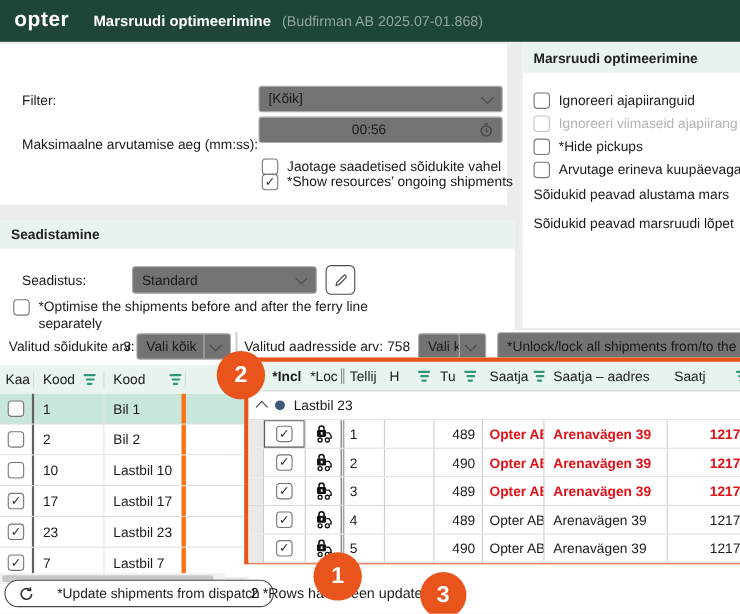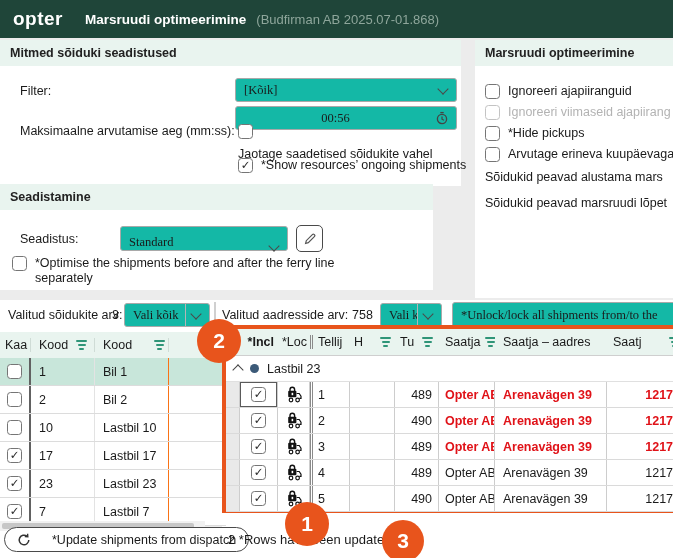--- a/index.html
+++ b/index.html
@@ -11,22 +11,22 @@
   .logo{font-size:19px;font-weight:800;color:#fff;margin-left:13px;letter-spacing:.5px;}
   .tb-title{font-size:13.5px;font-weight:bold;color:#fff;margin-left:22px;}
   .tb-version{font-size:13px;color:#8ea69b;margin-left:10px;}
   
   .panel{background:#fff;}
   .panel-hd{background:#e9f4ef;height:26px;display:flex;align-items:center;padding:0 10px;
             font-size:12.5px;font-weight:bold;color:#222;box-sizing:border-box;}
   .lbl{font-size:12.5px;color:#1a1a1a;white-space:nowrap;}
   .dim{color:#b3b3b3;}
   
-  .combo{border:1px solid #a9a9a9;border-radius:3px;background:#14b8a6;display:flex;align-items:center;
-         font-size:12.5px;box-sizing:border-box;height:24px;font-family:Liberation Serif, serif;}
+  .combo{border:1px solid #a9a9a9;border-radius:3px;background:#737373;display:flex;align-items:center;
+         font-size:12.5px;box-sizing:border-box;height:24px;}
   .combo .txt{padding:0 8px;flex:1;white-space:nowrap;overflow:hidden;}
   .combo .sep{width:1px;align-self:stretch;background:#b5b5b5;}
   .chev{width:7px;height:7px;border:solid #4a4a4a;border-width:0 1.7px 1.7px 0;
         transform:rotate(45deg);margin:-3px 9px 0 6px;flex:none;}
   .chev-up{transform:rotate(-135deg);margin:3px 0 0 0;}
   
   .cb{width:15px;height:15px;border:1.5px solid #757575;border-radius:3.5px;background:#fff;flex:none;
       display:flex;align-items:center;justify-content:center;font-size:11.5px;font-weight:bold;color:#2e2e2e;
       box-sizing:border-box;}
   .cb.on::after{content:"✓";margin-top:-1px;}
@@ -35,21 +35,21 @@
   
   .fun{display:inline-flex;flex-direction:column;gap:2px;align-items:center;flex:none;}
   .fun i{display:block;height:2px;background:#2f9578;border-radius:1px;}
   .fun i:nth-child(1){width:11px;}.fun i:nth-child(2){width:8px;}.fun i:nth-child(3){width:5px;}
   
   .vrow{display:flex;height:27px;border-bottom:1px solid #dcdcdc;background:#fff;align-items:stretch;font-size:12.5px;}
   .vrow.sel{background:#c8e6da;}
   .vc{display:flex;align-items:center;box-sizing:border-box;}
   .vc.c1{width:31px;justify-content:center;border-right:2px solid #616161;}
   .vc.c2{width:64px;padding-left:8px;border-right:1px solid #e3e3e3;}
-  .vc.c3{width:74px;padding-left:8px;border-right:1px solid #f97316;}
+  .vc.c3{width:74px;padding-left:8px;border-right:4px solid #f97316;}
   .vc.c4{flex:1;}
   .vhead{display:flex;height:26px;background:#e9f4ef;font-size:12.5px;align-items:center;}
   .vh{display:flex;align-items:center;box-sizing:border-box;gap:8px;}
   
   .otable{left:222px;top:325px;width:470px;height:188px;border:4px solid #e8541c;background:#fff;box-sizing:border-box;}
   .shead{display:flex;height:27px;background:#e9f4ef;font-size:12.5px;align-items:center;box-sizing:border-box;border-bottom:1px solid #cfcfcf;}
   .sh{display:flex;align-items:center;box-sizing:border-box;padding:0 4px;overflow:hidden;white-space:nowrap;gap:5px;}
   .grow{display:flex;height:26px;align-items:center;background:#fff;border-bottom:1px solid #e0e0e0;font-size:12.5px;gap:8px;padding-left:8px;box-sizing:border-box;}
   .dot{width:9px;height:9px;border-radius:50%;background:#3c5a78;flex:none;}
   .srow{display:flex;height:25px;border-bottom:1px solid #dadada;background:#fff;font-size:12.5px;align-items:stretch;}
@@ -82,36 +82,35 @@
 
 <div id="screen">
 
   <div class="abs titlebar">
     <span class="logo">opter</span>
     <span class="tb-title">Marsruudi optimeerimine</span>
     <span class="tb-version">(Budfirman AB 2025.07-01.868)</span>
   </div>
 
   <div class="abs panel" style="left:0;top:40px;width:461px;height:146px;">
-    <div class="panel-hd">Mitmed sõiduki seadistused</div>
     <div class="abs lbl" style="left:20px;top:44px;">Filter:</div>
     <div class="abs combo" style="left:235px;top:38px;width:222px;">
       <span class="txt">[Kõik]</span>
       <span class="chev"></span>
     </div>
     <div class="abs lbl" style="left:20px;top:72px;margin-top:12px;">Maksimaalne arvutamise aeg (mm:ss):</div>
     <div class="abs combo" style="left:235px;top:66px;width:222px;">
       <span class="txt" style="text-align:center;">00:56</span>
       <svg width="14" height="14" viewBox="0 0 14 14" style="margin-right:7px;flex:none;">
         <circle cx="7" cy="8" r="4.6" fill="none" stroke="#444" stroke-width="1.3"></circle>
         <path d="M7 5.5V8.2l2 1" fill="none" stroke="#444" stroke-width="1.2"></path>
         <path d="M5.3 1.6h3.4" stroke="#444" stroke-width="1.3"></path>
       </svg>
     </div>
-    <div class="abs cbrow" style="left:238px;top:84px;flex-direction:column;">
+    <div class="abs cbrow" style="left:238px;top:104px;">
       <span class="cb"></span>
       <span class="lbl">Jaotage saadetised sõidukite vahel</span>
     </div>
     <div class="abs cbrow" style="left:238px;top:118px;">
       <span class="cb on"></span>
       <span class="lbl">*Show resources’ ongoing shipments</span>
     </div>
   </div>
 
   <div class="abs panel" style="left:475px;top:40px;width:198px;height:258px;overflow:hidden;">
@@ -129,24 +128,24 @@
       <span class="lbl">*Hide pickups</span>
     </div>
     <div class="abs lbl" style="left:10px;top:130px;white-space:nowrap;">Sõidukid peavad alustama mars</div>
     <div class="abs cbrow" style="left:10px;top:107px;white-space:nowrap;">
       <span class="cb"></span>
       <span class="lbl">Arvutage erineva kuupäevaga</span>
     </div>
     <div class="abs lbl" style="left:10px;top:156px;white-space:nowrap;">Sõidukid peavad marsruudi lõpet</div>
   </div>
 
-  <div class="abs panel" style="left:0;top:184px;width:433px;height:106px;">
+  <div class="abs panel" style="left:0;top:200px;width:468px;height:106px;">
     <div class="panel-hd">Seadistamine</div>
     <div class="abs lbl" style="left:20px;top:48px;">Seadistus:</div>
-    <div class="abs combo" style="left:120px;top:42px;width:168px;height:25px;align-items:flex-end;">
+    <div class="abs combo" style="left:120px;top:42px;width:168px;height:25px;">
       <span class="txt">Standard</span>
       <span class="chev"></span>
     </div>
     <div class="abs iconbtn" style="left:296px;top:41px;">
       <svg width="14" height="14" viewBox="0 0 14 14">
         <path d="M2.6 11.4l.7-2.7 6.3-6.3a1 1 0 0 1 1.4 0l.6.6a1 1 0 0 1 0 1.4L5.3 10.7z" fill="none" stroke="#555" stroke-width="1.2"></path>
       </svg>
     </div>
     <div class="abs cbrow" style="left:12px;top:72px;">
       <span class="cb"></span>

